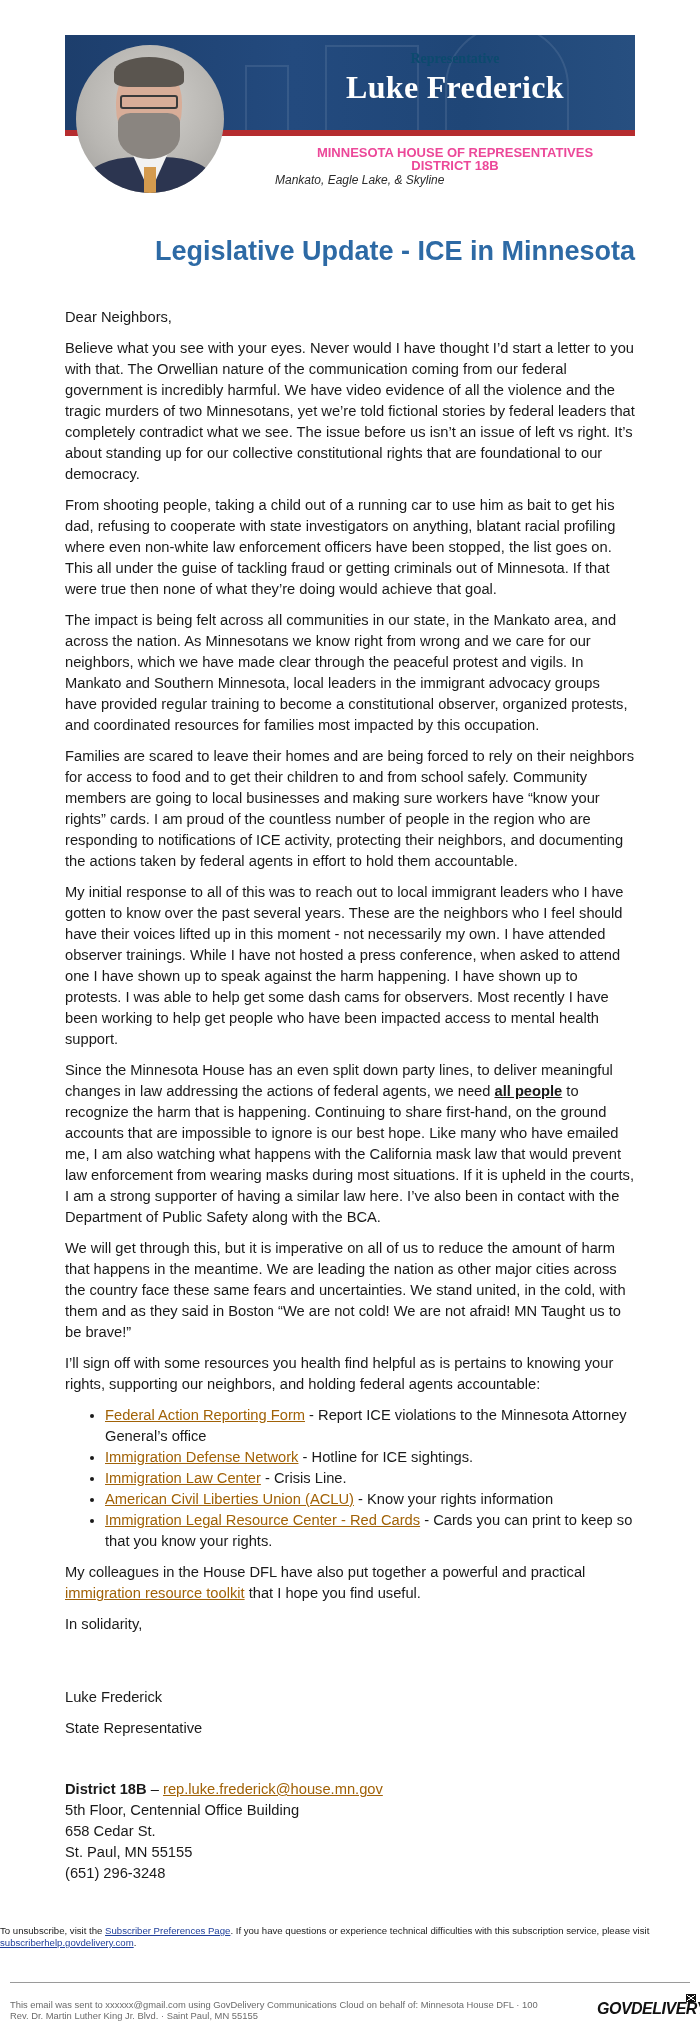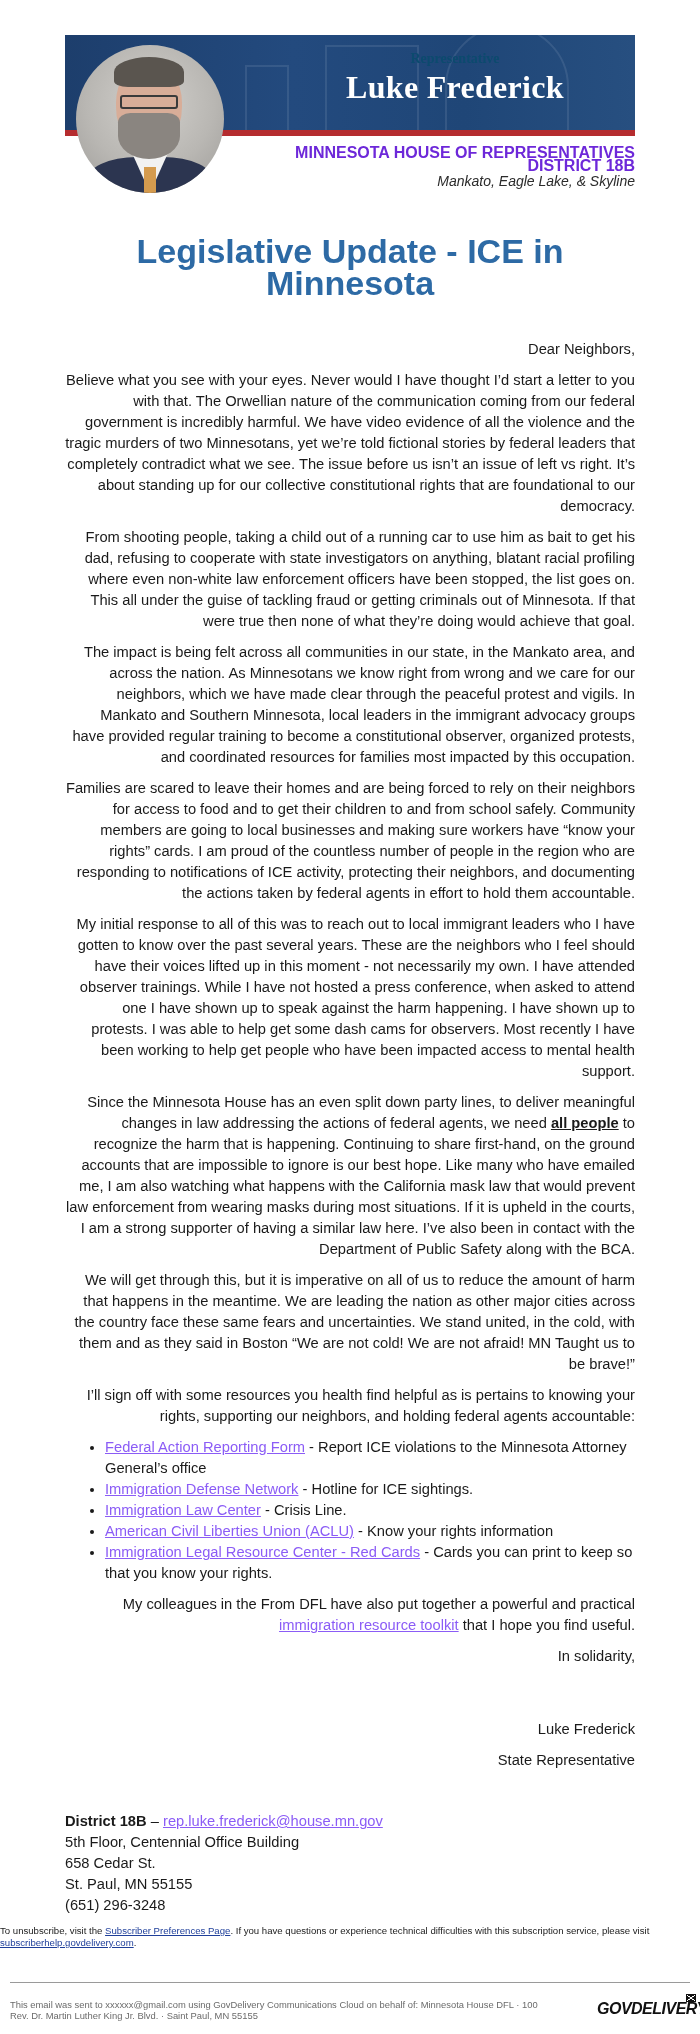--- a/index.html
+++ b/index.html
@@ -10,41 +10,41 @@
   
   .banner { position: relative; width: 570px; height: 170px; }
   .banner-blue { position: absolute; left: 0; top: 0; width: 570px; height: 95px;
     background: linear-gradient(90deg, #1d3e6c 0%, #234a7e 40%, #1f4677 70%, #274f80 100%); overflow: hidden; }
   .banner-blue .bldg { position: absolute; opacity: 0.12; border: 2px solid #cfd9e8; }
   .banner-red { position: absolute; left: 0; top: 95px; width: 570px; height: 6px; background: #b52c2f; }
   .banner-rep { position: absolute; left: 210px; width: 360px; top: 16px; text-align: center; color: #0c4a6e;
     font-family: "Liberation Serif", serif; font-weight: bold; font-size: 14px; }
   .banner-name { position: absolute; left: 210px; width: 360px; top: 34px; text-align: center; color: #ffffff;
     font-family: "Liberation Serif", serif; font-weight: bold; font-size: 32px; letter-spacing: 0.3px; }
-  .banner-house { position: absolute; left: 210px; width: 360px; top: 111px; text-align: right; color: #6d28d9;
-    font-family: "Liberation Sans", sans-serif; font-weight: bold; font-size: 16px; line-height: 13px; }
-  .banner-cities { position: absolute; left: 210px; width: 360px; top: 138px; text-align: right; color: #2b2b2b;
-    font-style: italic; font-size: 14px; }
+  .banner-house { position: absolute; left: 210px; width: 360px; top: 111px; text-align: center; color: #ec4899;
+    font-family: "Liberation Sans", sans-serif; font-weight: bold; font-size: 13px; line-height: 13px; }
+  .banner-cities { position: absolute; left: 210px; width: 360px; top: 138px; text-align: left; color: #2b2b2b;
+    font-style: italic; font-size: 12px; }
 
   .avatar { position: absolute; left: 11px; top: 10px; width: 148px; height: 148px; border-radius: 50%;
     background: radial-gradient(circle at 50% 40%, #d2d0cc 0%, #b9b7b3 55%, #9c9a97 100%); overflow: hidden; }
   .avatar .head { position: absolute; left: 40px; top: 18px; width: 66px; height: 88px; border-radius: 45% 45% 50% 50%;
     background: #d8ad98; }
   .avatar .hair { position: absolute; left: 38px; top: 12px; width: 70px; height: 30px; border-radius: 50% 50% 20% 20%; background: #5a554f; }
   .avatar .beard { position: absolute; left: 42px; top: 68px; width: 62px; height: 46px; border-radius: 20% 20% 50% 50%; background: #8a8580; }
   .avatar .glasses { position: absolute; left: 44px; top: 50px; width: 58px; height: 14px; border: 2px solid #3a3a3a; border-radius: 3px; box-sizing: border-box; }
   .avatar .suit { position: absolute; left: 10px; top: 112px; width: 128px; height: 60px; border-radius: 40% 40% 0 0; background: #2c3550; }
   .avatar .shirt { position: absolute; left: 56px; top: 108px; width: 36px; height: 40px; background: #f2f2f2; clip-path: polygon(0 0,100% 0,50% 100%); }
   .avatar .tie { position: absolute; left: 68px; top: 122px; width: 12px; height: 30px; background: #d59b4e; }
 
-  .title { margin: 30px 0 0 0; text-align: center; color: #2d6aa5; font-weight: bold; font-size: 34px; line-height: 32px; }
+  .title { margin: 30px 0 0 0; text-align: right; color: #2d6aa5; font-weight: bold; font-size: 27px; line-height: 32px; }
 
   .body { margin-top: 40px; font-size: 14.7px; line-height: 21px; color: #1a1a1a; }
-  .body p { margin: 0 0 10px 0; text-align: right; }
-  .body a { color: #8b5cf6; }
+  .body p { margin: 0 0 10px 0; }
+  .body a { color: #a16207; }
   .body .strong-u { font-weight: bold; text-decoration: underline; }
   .body ul { margin: 0 0 10px 0; padding-left: 40px; }
   .body li { margin: 0; }
 
   .sig-gap { height: 42px; }
   .contact { margin-top: 40px; font-size: 14.7px; line-height: 21px; }
   .contact b { font-weight: bold; }
 
   .footer1 { position: absolute; left: 0; top: 1925px; width: 700px; font-size: 9.6px; line-height: 12px; color: #222; }
   .footer1 a { color: #1f3f9a; }
@@ -99,21 +99,21 @@
     <p>I’ll sign off with some resources you health find helpful as is pertains to knowing your rights, supporting our neighbors, and holding federal agents accountable:</p>
 
     <ul>
       <li><a href="#">Federal Action Reporting Form</a><span> - Report ICE violations to the Minnesota Attorney General’s office</span></li>
       <li><a href="#">Immigration Defense Network</a><span> - Hotline for ICE sightings.</span></li>
       <li><a href="#">Immigration Law Center</a><span> - Crisis Line.</span></li>
       <li><a href="#">American Civil Liberties Union (ACLU)</a><span> - Know your rights information</span></li>
       <li><a href="#">Immigration Legal Resource Center - Red Cards</a><span> - Cards you can print to keep so that you know your rights.</span></li>
     </ul>
 
-    <p><span>My colleagues in the From DFL have also put together a powerful and practical </span><a href="#">immigration resource toolkit</a><span> that I hope you find useful.</span></p>
+    <p><span>My colleagues in the House DFL have also put together a powerful and practical </span><a href="#">immigration resource toolkit</a><span> that I hope you find useful.</span></p>
 
     <p>In solidarity,</p>
     <div class="sig-gap"></div>
     <p>Luke Frederick</p>
     <p>State Representative</p>
 
     <div class="contact">
       <div><b>District 18B</b><span> – </span><a href="#">rep.luke.frederick@house.mn.gov</a></div>
       <div>5th Floor, Centennial Office Building</div>
       <div>658 Cedar St.</div>

